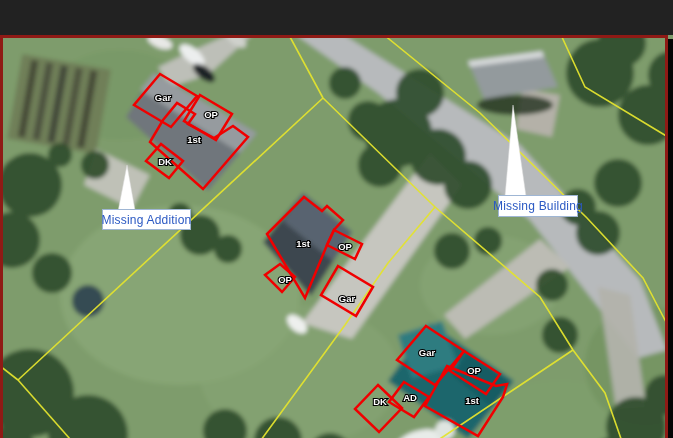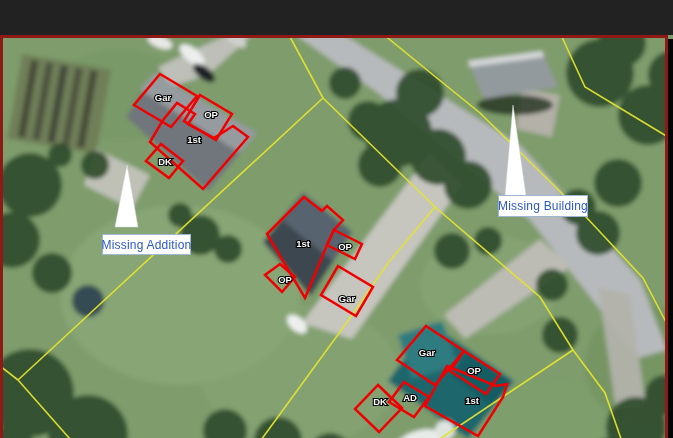--- a/index.html
+++ b/index.html
@@ -163,24 +163,24 @@
         <text x="347" y="263" text-anchor="middle" dominant-baseline="central" font-family="&quot;Liberation Sans&quot;, sans-serif" font-size="9.5" font-weight="bold" fill="#ffffff" stroke="#000000" stroke-width="2.2" paint-order="stroke">Gar</text>
         <text x="427" y="317" text-anchor="middle" dominant-baseline="central" font-family="&quot;Liberation Sans&quot;, sans-serif" font-size="9.5" font-weight="bold" fill="#ffffff" stroke="#000000" stroke-width="2.2" paint-order="stroke">Gar</text>
         <text x="474" y="335" text-anchor="middle" dominant-baseline="central" font-family="&quot;Liberation Sans&quot;, sans-serif" font-size="9.5" font-weight="bold" fill="#ffffff" stroke="#000000" stroke-width="2.2" paint-order="stroke">OP</text>
         <text x="472" y="365" text-anchor="middle" dominant-baseline="central" font-family="&quot;Liberation Sans&quot;, sans-serif" font-size="9.5" font-weight="bold" fill="#ffffff" stroke="#000000" stroke-width="2.2" paint-order="stroke">1st</text>
         <text x="410" y="362" text-anchor="middle" dominant-baseline="central" font-family="&quot;Liberation Sans&quot;, sans-serif" font-size="9.5" font-weight="bold" fill="#ffffff" stroke="#000000" stroke-width="2.2" paint-order="stroke">AD</text>
         <text x="380" y="366" text-anchor="middle" dominant-baseline="central" font-family="&quot;Liberation Sans&quot;, sans-serif" font-size="9.5" font-weight="bold" fill="#ffffff" stroke="#000000" stroke-width="2.2" paint-order="stroke">DK</text>
         <polygon points="115,192 138,192 127,130" fill="#ffffff" stroke="#d8d8d8" stroke-width="0.5"></polygon>
         <polygon points="505,161 526,161 513,70" fill="#ffffff" stroke="#d8d8d8" stroke-width="0.5"></polygon>
       </svg>
 
-    <div class="callout" style="left: 102px; top: 199px; width: 89px; height: 21px; color: rgb(43, 89, 195); border-color: rgb(159, 182, 212);">
+    <div class="callout" style="left: 102px; top: 174px; width: 89px; height: 21px; color: rgb(43, 89, 195); border-color: rgb(159, 182, 212);">
       <span>Missing Addition</span>
     </div>
-    <div class="callout" style="left: 498px; top: 160px; width: 90px; height: 22px; color: rgb(43, 89, 195); border-color: rgb(159, 182, 212);">
+    <div class="callout" style="left: 498px; top: 160px; width: 80px; height: 22px; color: rgb(43, 89, 195); border-color: rgb(159, 182, 212);">
       <span>Missing Building</span>
     </div>
   </div>
 
   <div class="frame" style="left:0;top:0;width:668px;height:3px;"></div>
   <div class="frame" style="left:0;top:0;width:3px;height:432px;"></div>
   <div class="frame" style="left:665px;top:0;width:3px;height:432px;"></div>
   <div class="frame" style="left:0;top:429px;width:668px;height:3px;"></div>
   <div class="shadow" style="left:668px;top:4px;width:5px;height:434px;"></div>
   <div class="shadow" style="left:4px;top:432px;width:669px;height:6px;"></div>

